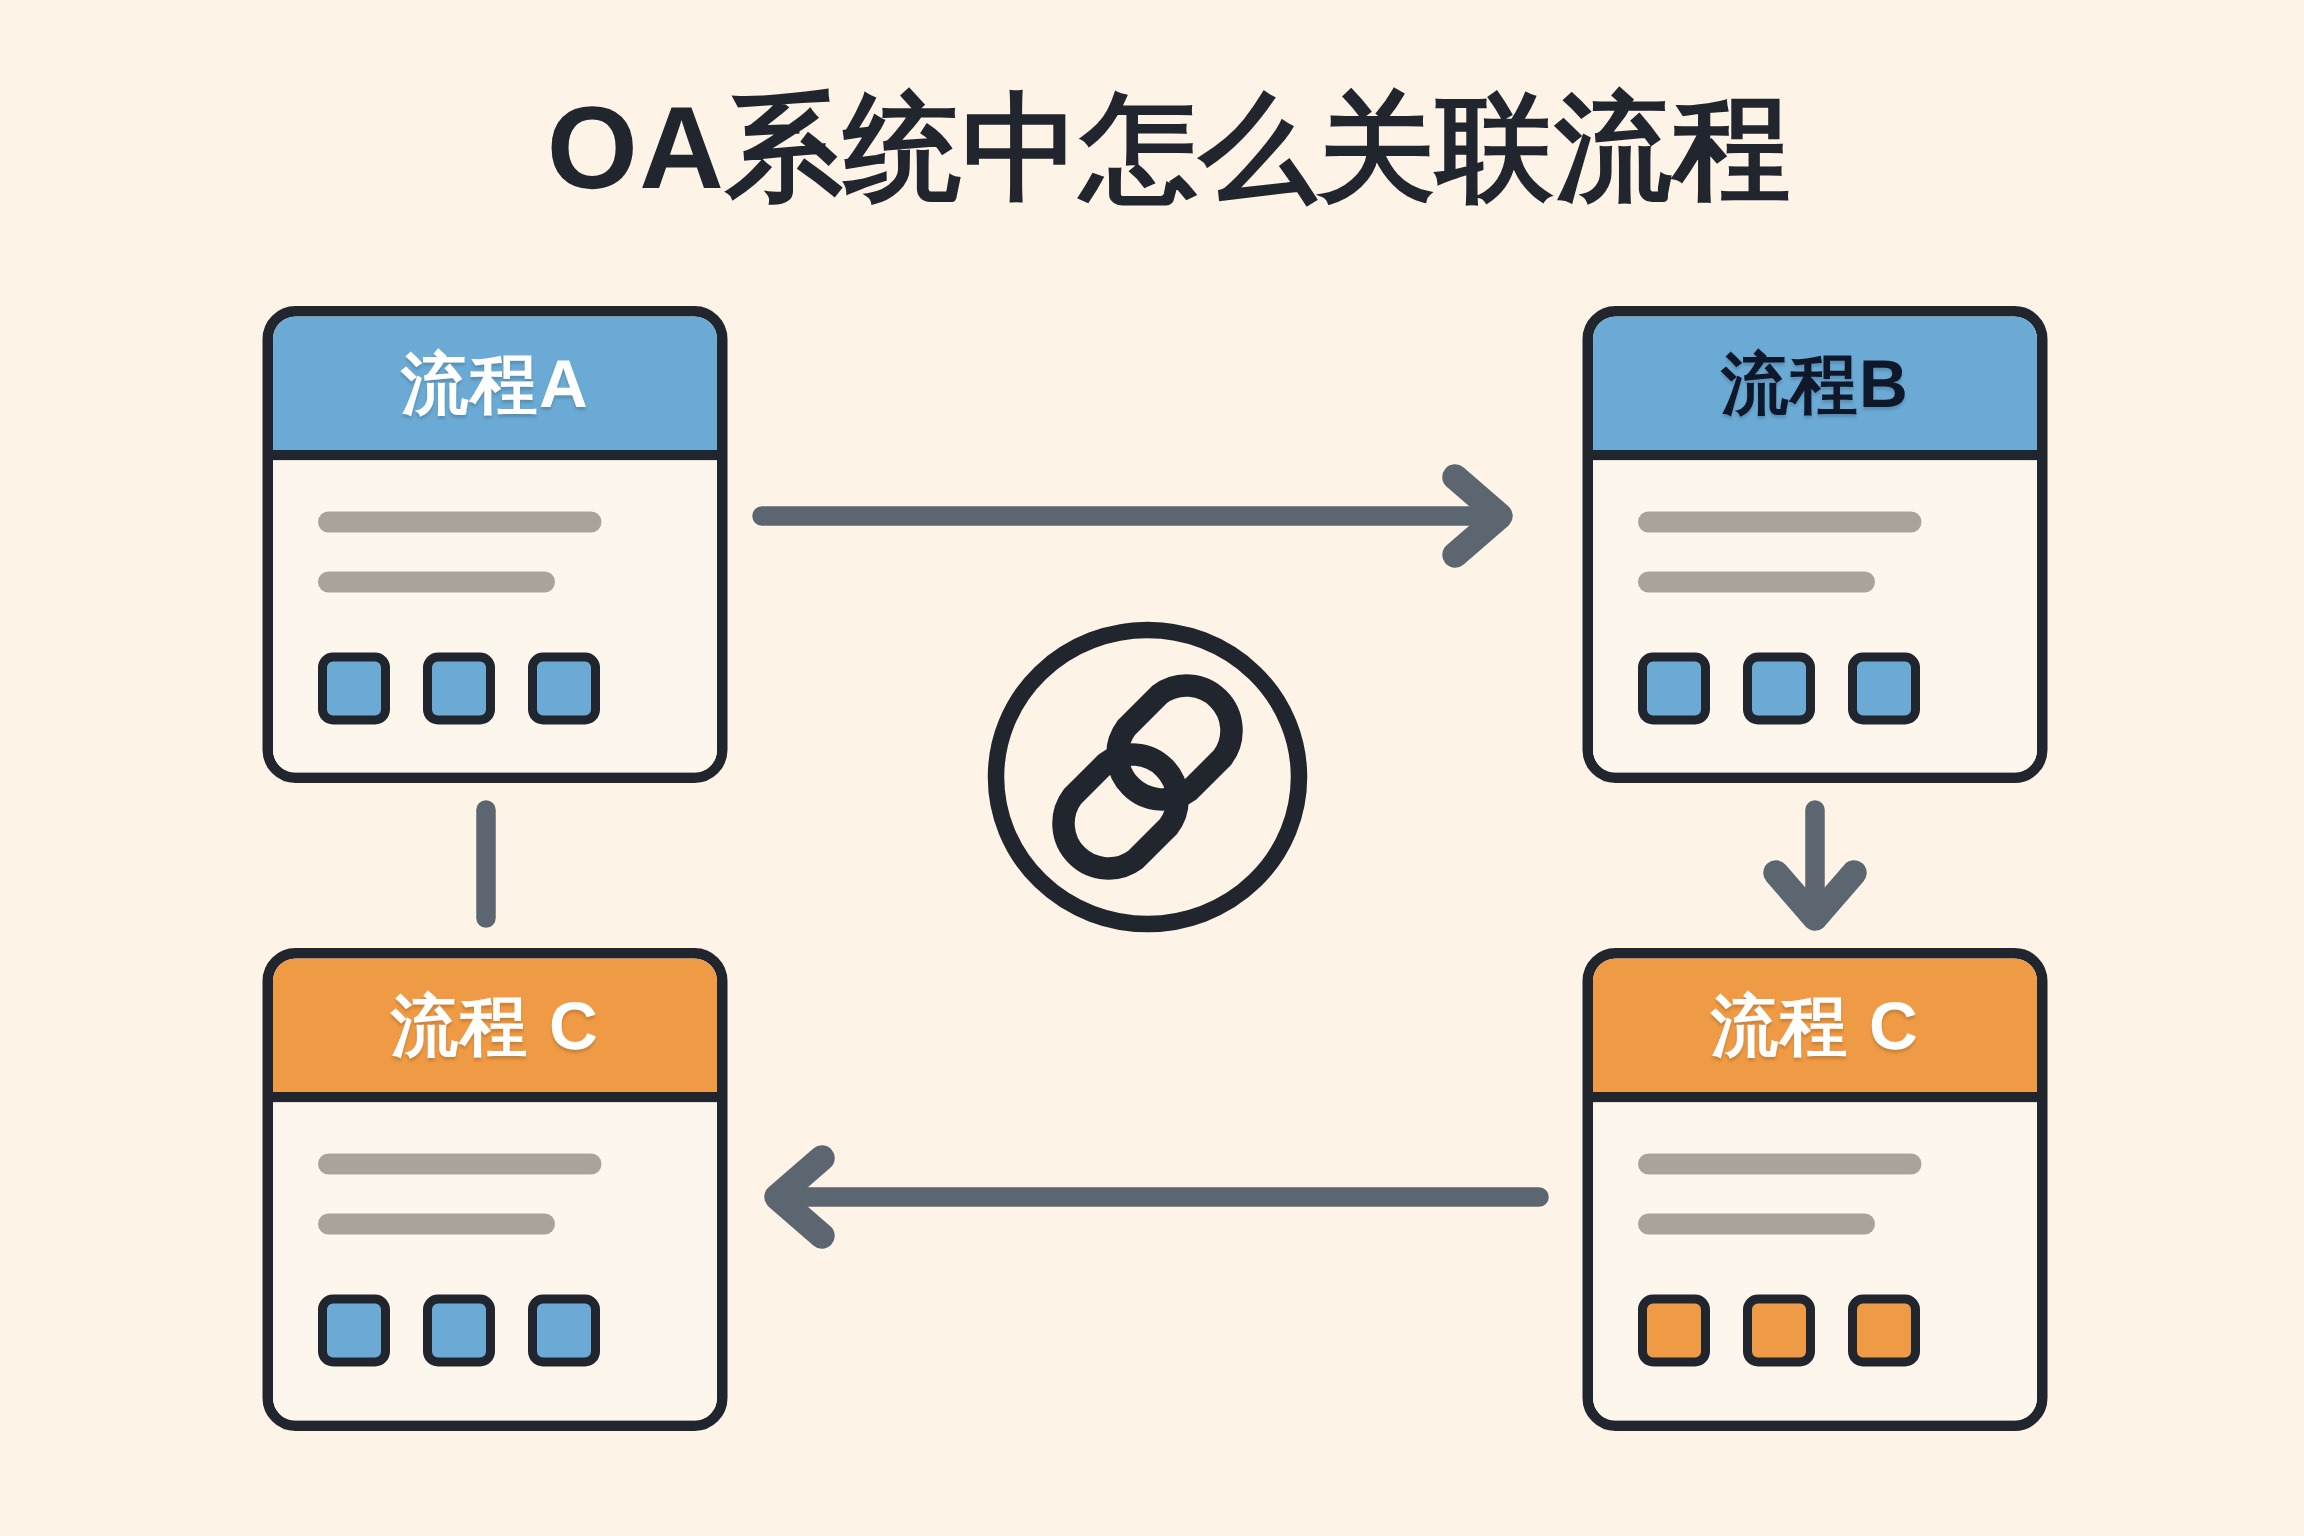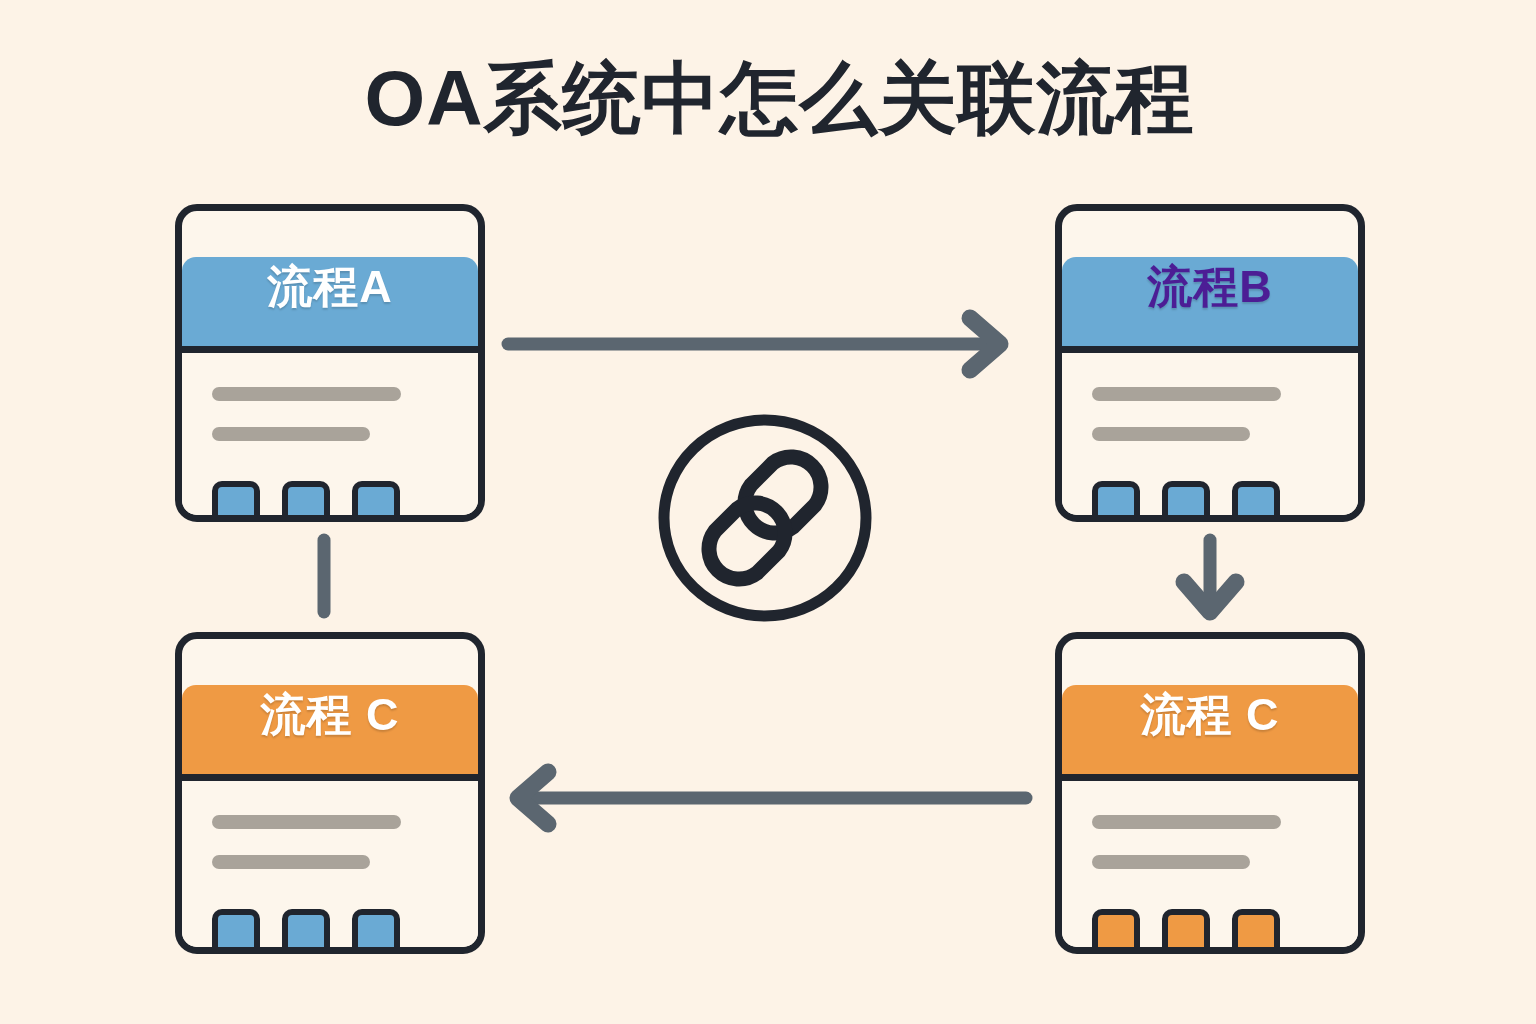--- a/index.html
+++ b/index.html
@@ -50,24 +50,24 @@
     background: #fdf6ec;
     overflow: hidden;
     display: flex;
     flex-direction: column;
   }
 
   .card-header {
     height: 96px;
     flex: 0 0 96px;
     display: flex;
+    align-items: center;
     justify-content: center;
     border-bottom: 7px solid #0f172a;
     border-radius: 14px 14px 0 0;
-    margin-top: 46px;
   }
 
   .card-header-label {
     color: #ffffff;
     font-size: 45px;
     font-weight: 700;
     letter-spacing: 1px;
     text-shadow: 0 2px 2px rgba(0,0,0,0.16);
     white-space: nowrap;
   }
@@ -159,21 +159,21 @@
       </div>
       <div class="chip-row">
         <span class="chip" style="background: rgb(106, 170, 212); border-color: rgb(32, 37, 46);"></span>
         <span class="chip" style="background: rgb(106, 170, 212); border-color: rgb(32, 37, 46);"></span>
         <span class="chip" style="background: rgb(106, 170, 212); border-color: rgb(32, 37, 46);"></span>
       </div>
     </div>
   </div>
 <div class="card" style="left: 1055px; top: 204px; width: 310px; height: 318px; border-color: rgb(32, 37, 46); background: rgb(253, 246, 236);">
     <div class="card-header" style="background: rgb(106, 170, 212); border-color: rgb(32, 37, 46);">
-      <span class="card-header-label" style="color: #4c1d95;">流程B</span>
+      <span class="card-header-label" style="color: #0f172a;">流程B</span>
     </div>
     <div class="card-body">
       <div class="lines">
         <div class="line long" style="background: rgb(169, 163, 154);"></div>
         <div class="line short" style="background: rgb(169, 163, 154);"></div>
       </div>
       <div class="chip-row">
         <span class="chip" style="background: rgb(106, 170, 212); border-color: rgb(32, 37, 46);"></span>
         <span class="chip" style="background: rgb(106, 170, 212); border-color: rgb(32, 37, 46);"></span>
         <span class="chip" style="background: rgb(106, 170, 212); border-color: rgb(32, 37, 46);"></span>

